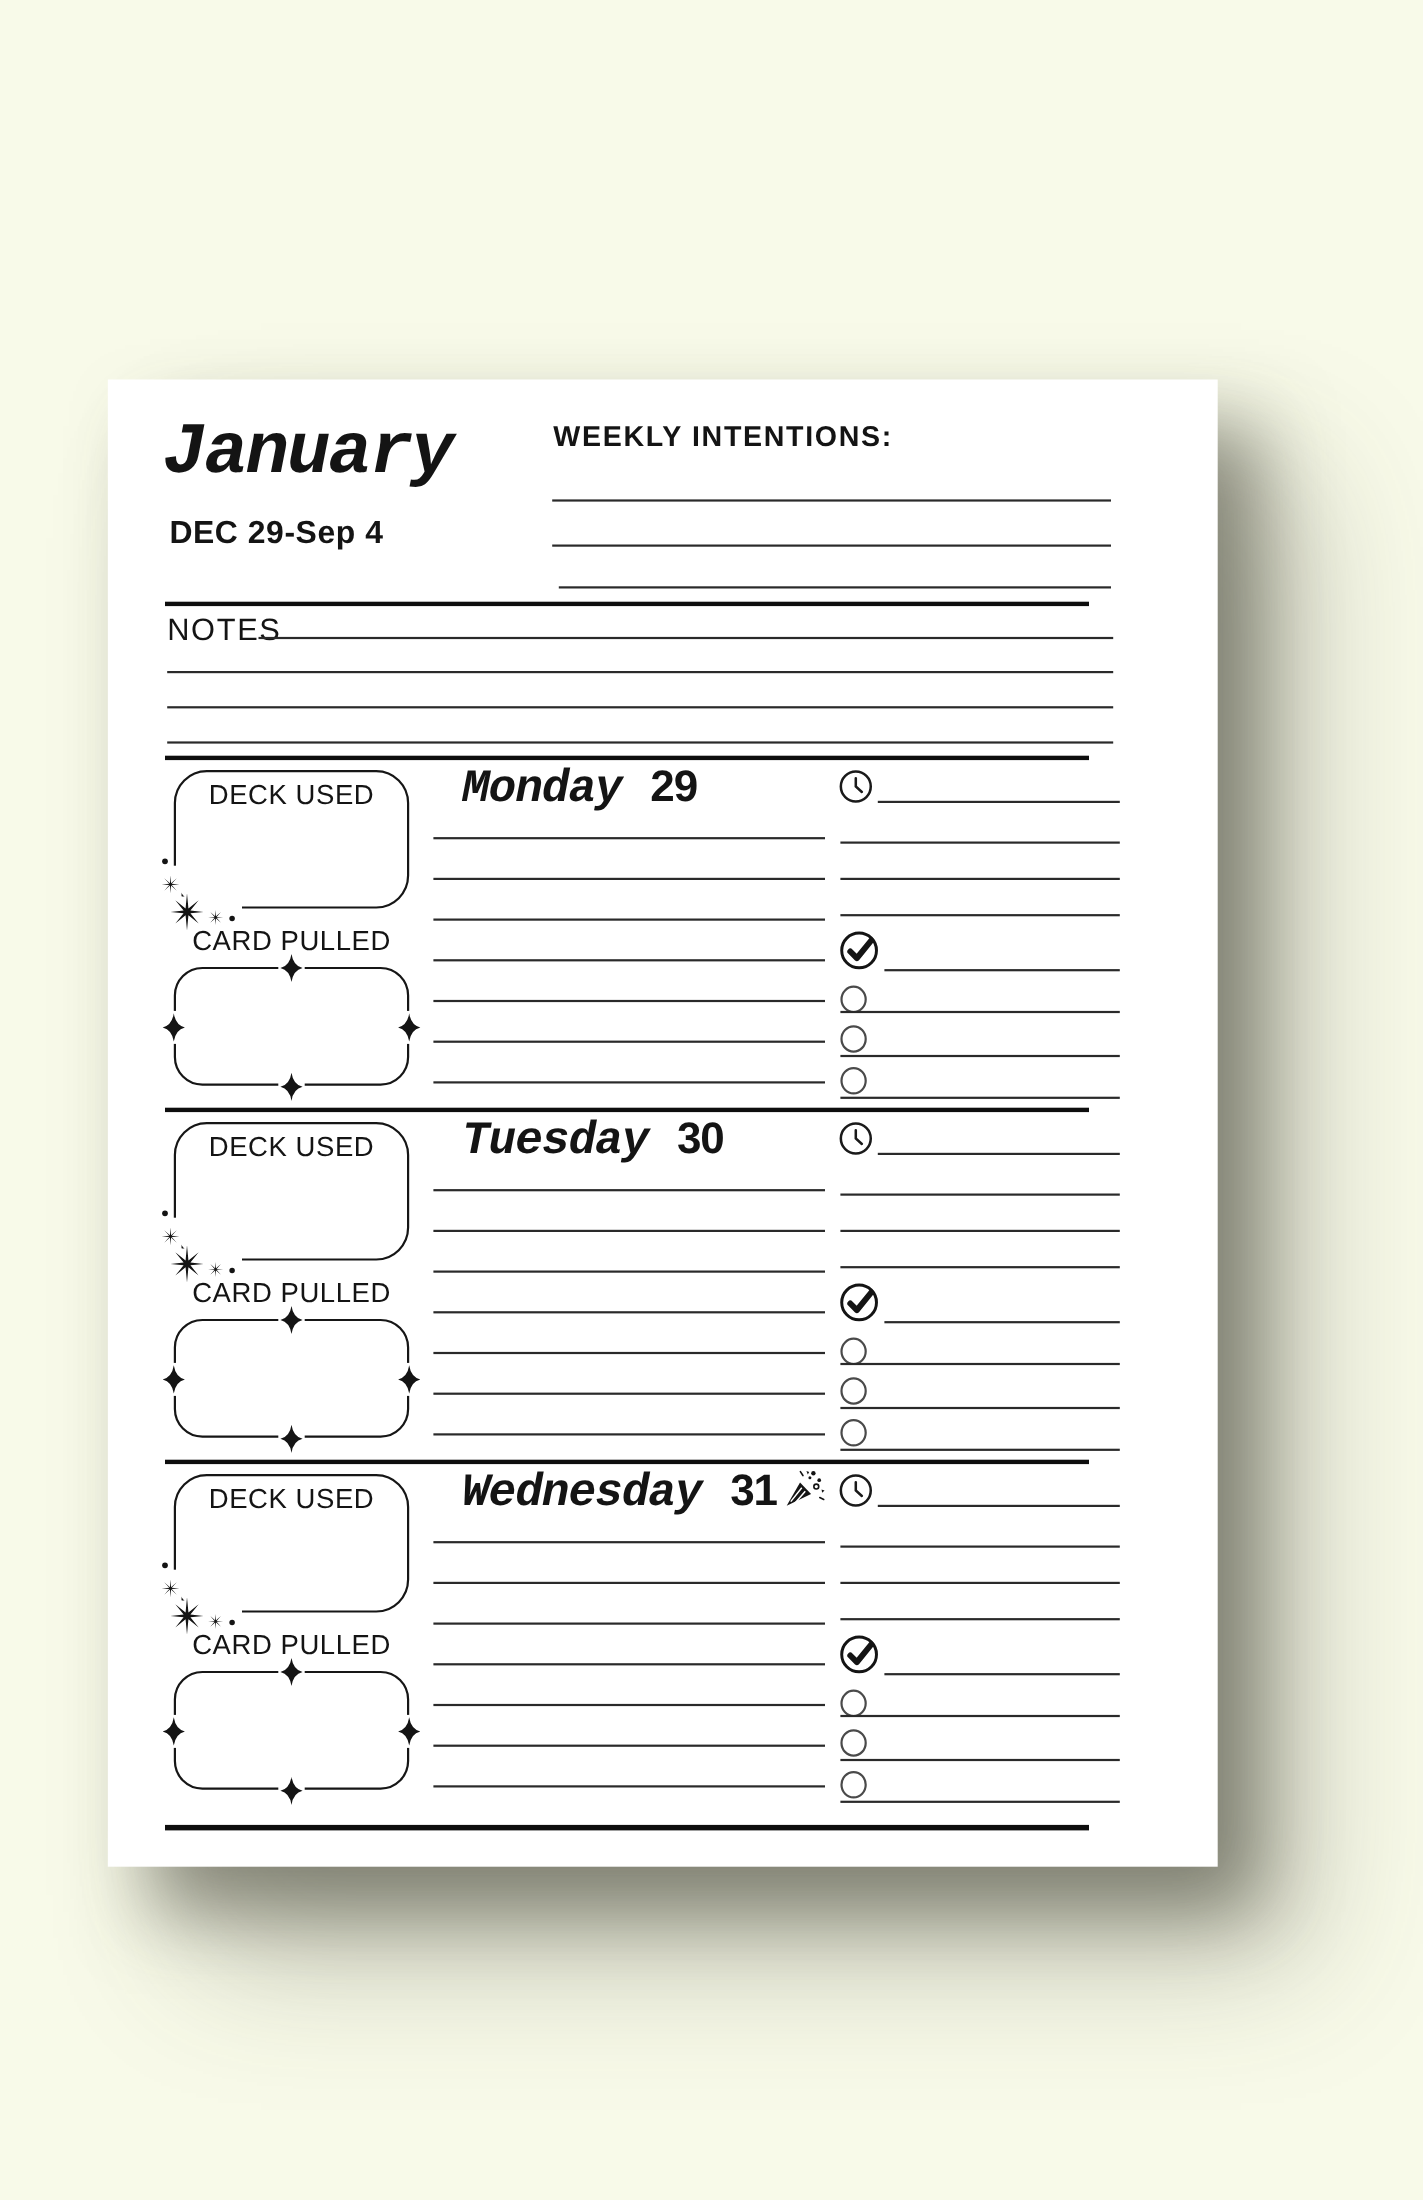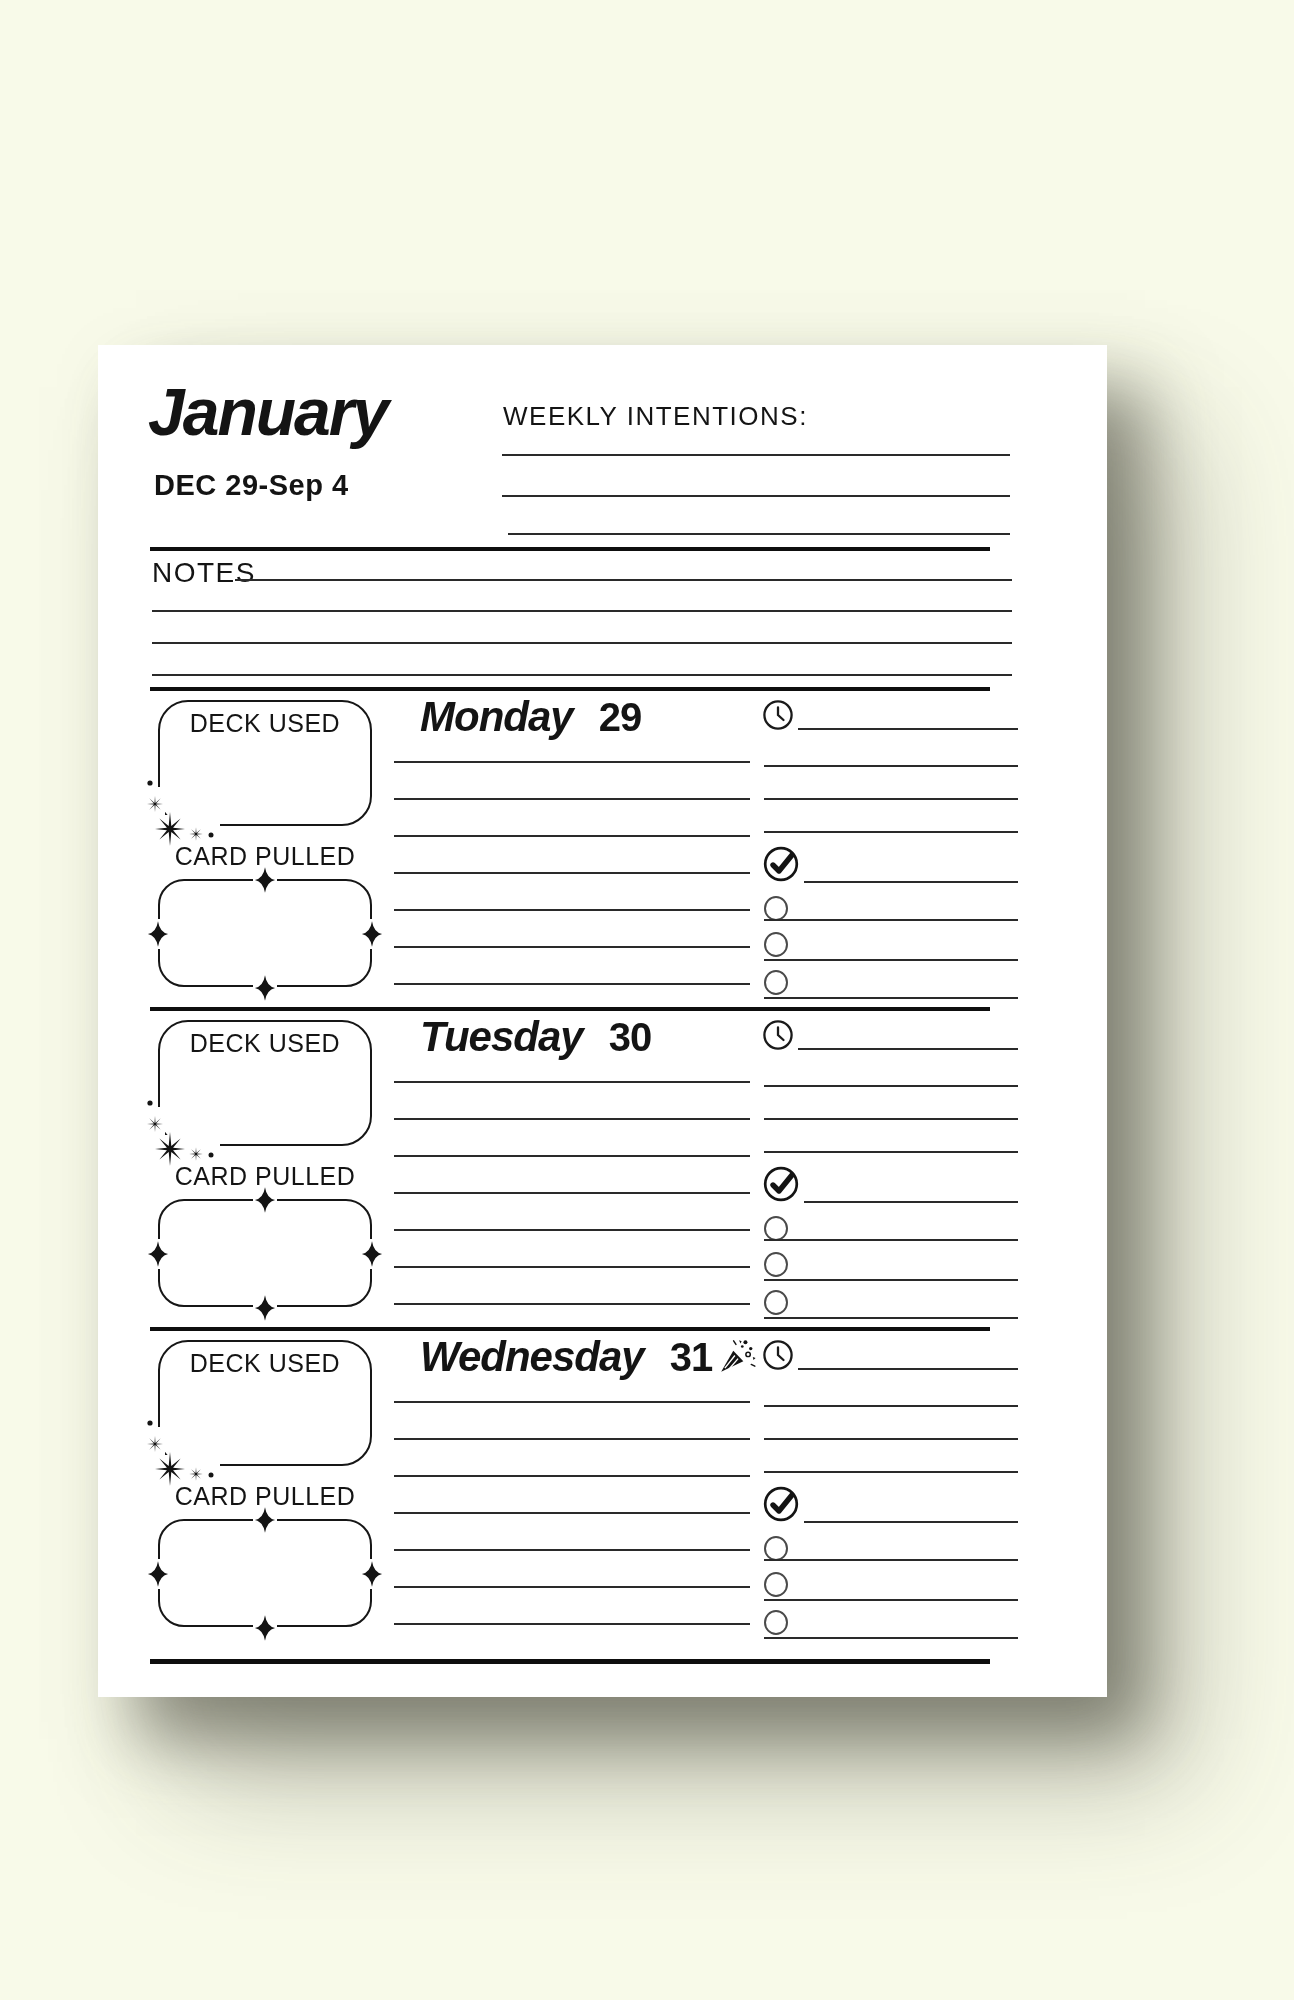--- a/index.html
+++ b/index.html
@@ -1,28 +1,28 @@
 <!DOCTYPE html>
 <html><head>
 <meta charset="utf-8">
 <style>
   html,body{margin:0;padding:0;width:1294px;height:2000px;overflow:hidden;}
   body{background:#f8fae9;font-family:"Liberation Sans",sans-serif;color:#141414;}
   .page{
     position:absolute;left:98px;top:345px;width:1009px;height:1352px;background:#ffffff;
     box-shadow:38px 42px 65px rgba(68,68,54,0.55), 80px 85px 120px rgba(68,68,54,0.28);
   }
-  .script{font-family:Liberation Sans, sans-serif;font-style:italic;font-weight:700;}
+  .script{font-family:Liberation Mono, monospace;font-style:italic;font-weight:700;}
   .abs{position:absolute;}
   .hline{position:absolute;height:0;border-top:2.2px solid #2a2a2a;}
   .thick{position:absolute;height:4px;background:#0e0e0e;}
   .cbox{position:absolute;width:20px;height:21px;border:2px solid #4a4a4a;border-radius:50%;background:#fff;}
   .month-title{left:50px;top:34px;font-size:66px;letter-spacing:-2px;line-height:1;}
   .date-range{left:56px;top:124px;font-size:29px;font-weight:800;letter-spacing:0.5px;}
-  .weekly-label{left:405px;top:56px;font-size:26px;letter-spacing:1.5px;}
+  .weekly-label{left:405px;top:36px;font-size:26px;letter-spacing:1.5px;font-weight:bold;}
   .notes-label{left:54px;top:212px;font-size:28px;letter-spacing:1.5px;}
   .day-section{position:absolute;left:52px;width:868px;height:287px;}
   .sec-divider{position:absolute;left:0;top:0;width:840px;height:4px;background:#0e0e0e;}
   .day-title{position:absolute;left:270px;top:6px;white-space:nowrap;}
   .day-name{font-size:42px;letter-spacing:-1px;}
   .day-num{font-size:40px;font-weight:800;margin-left:26px;letter-spacing:-1px;}
   .deck-box{position:absolute;left:8px;top:13px;width:214px;height:126px;border:2.5px solid #161616;border-radius:30px;box-sizing:border-box;text-align:center;}
   .deck-label{padding-top:7px;font-size:25px;letter-spacing:0.5px;}
   .card-label{position:absolute;left:0;top:155px;width:230px;text-align:center;font-size:25px;letter-spacing:0.5px;}
   .card-box{position:absolute;left:8px;top:192px;width:214px;height:108px;border:2.5px solid #161616;border-radius:26px;box-sizing:border-box;}

